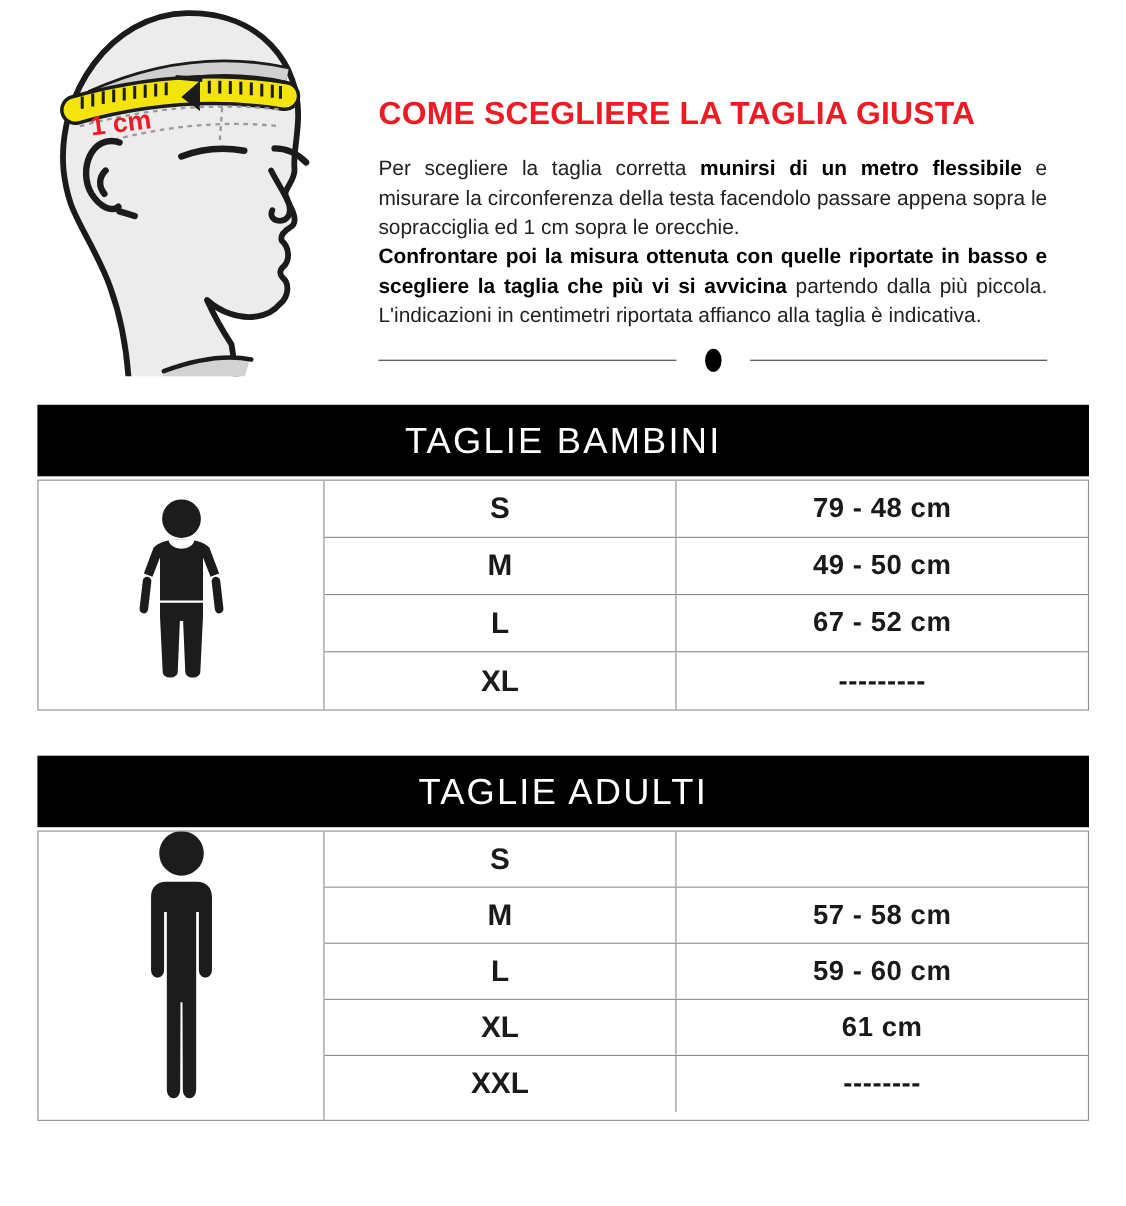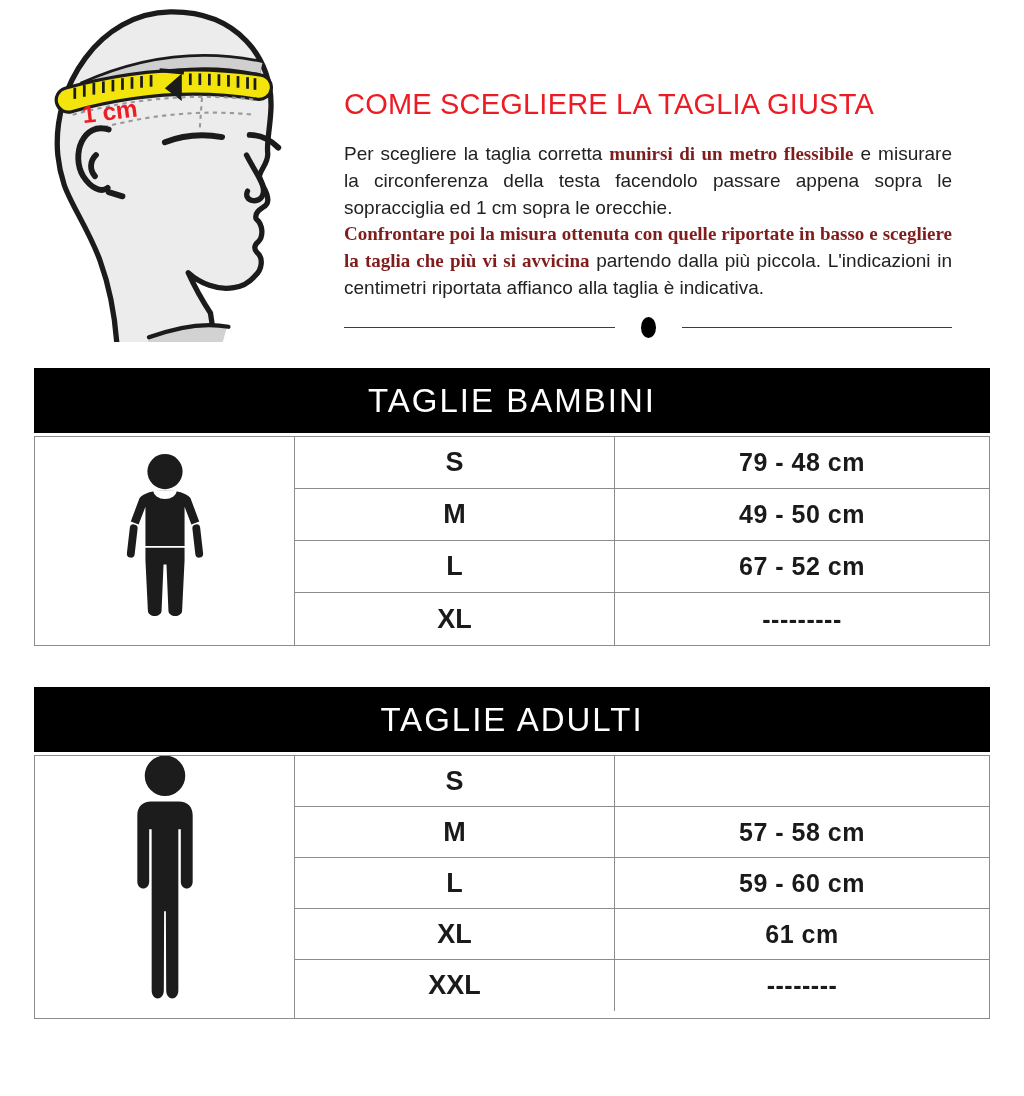--- a/index.html
+++ b/index.html
@@ -13,32 +13,32 @@
   }
 
   
   .top { display: flex; height: 368px; }
   .head-illustration { width: 318px; margin-left: 26px; padding-top: 2px; flex: none; }
   .head-illustration svg { display: block; }
   .intro-text { flex: 1; margin-right: 72px; padding-top: 88px; }
 
   .page-title {
     margin: 0 0 20px 0;
-    font-size: 29px; font-weight: normal;
+    font-size: 29px; font-weight: bold;
     color: #ED1C24;
     letter-spacing: 0.2px;
     white-space: nowrap;
   }
   .intro-paragraph {
     margin: 0;
     font-size: 19px; line-height: 26.8px;
     text-align: justify;
     color: #222222;
   }
-  .intro-paragraph b { color: #7f1d1d; font-family: Liberation Serif, serif; }
+  .intro-paragraph b { color: #000000; }
 
   .divider { display: flex; align-items: center; gap: 26px; margin-top: 15px; }
   .divider .line { flex: 1; height: 1.5px; background: #3c3c3c; }
   .divider .dot { width: 15px; height: 21px; background: #000; border-radius: 50%; flex: none; }
 
   
   .size-table { margin: 0 34px; }
   .size-table.adults { margin-top: 41px; }
 
   .table-title {

